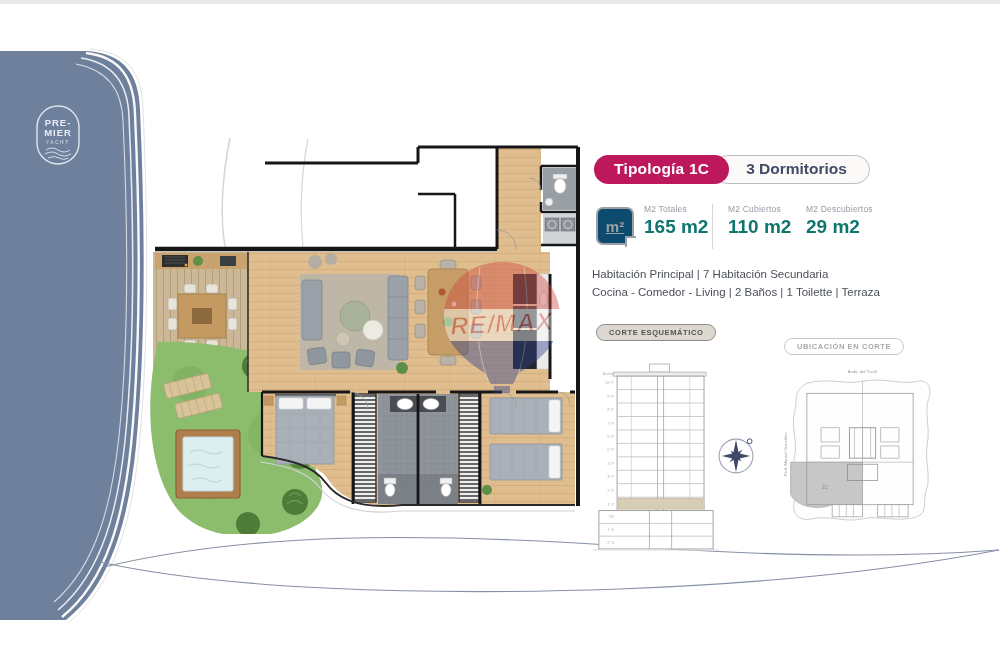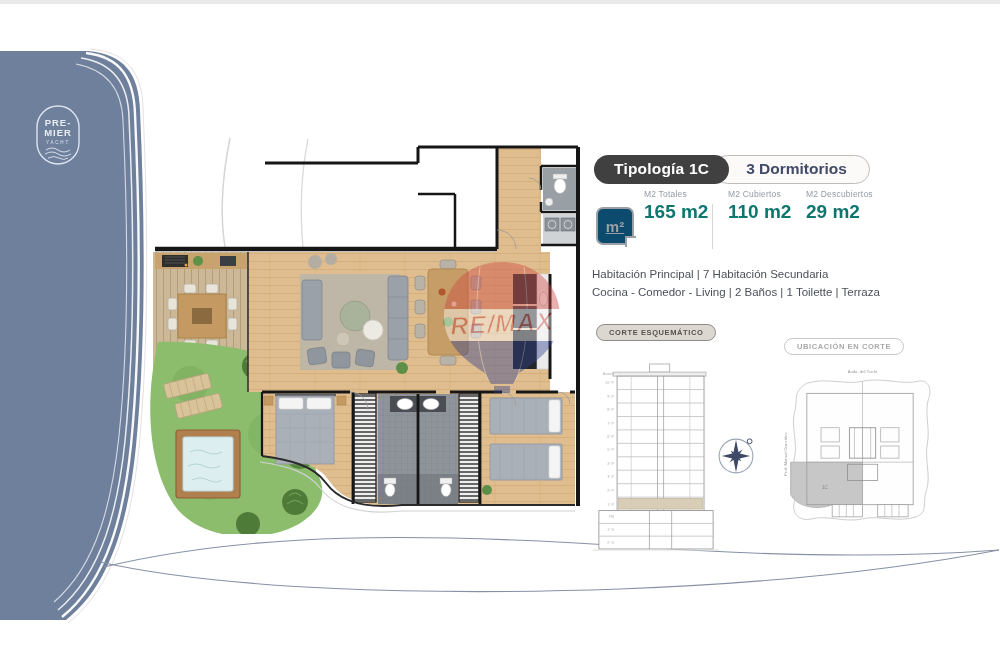--- a/index.html
+++ b/index.html
@@ -4,31 +4,31 @@
 <style>
   html,body{margin:0;padding:0;background:#e9e9e9;}
   .page{position:relative;width:1000px;height:667px;background:#ffffff;overflow:hidden;
         font-family:"Liberation Sans",sans-serif;margin:4px auto;}
   svg{display:block;}
   .abs{position:absolute;}
 
   
   .panel{position:absolute;left:592px;top:145px;width:380px;height:430px;}
   .pills{position:absolute;top:6px;left:2px;display:flex;align-items:center;}
-  .pill-dark{position:relative;z-index:2;background:#404040;color:#fff;font-size:15.5px;font-weight:bold;
+  .pill-dark{position:relative;z-index:2;background:#be185d;color:#fff;font-size:15.5px;font-weight:bold;
              padding:5px 20px 6px 20px;border-radius:16px;letter-spacing:.2px;}
   .pill-light{position:relative;z-index:1;margin-left:-16px;background:#fbfaf8;color:#414b68;
               font-size:15.5px;font-weight:bold;border:1.5px solid #bdbdbd;
               padding:4px 22px 5px 32px;border-radius:16px;}
   .m2icon{position:absolute;left:4px;top:58px;width:34px;height:34px;border:2px solid #9aa0a6;
           border-radius:7px;color:#9aa0a6;font-size:15px;font-weight:bold;
           display:flex;align-items:center;justify-content:center;background:#0c4a6e;text-decoration:underline;}
   .m2icon:after{content:"";position:absolute;right:-4px;bottom:-4px;width:9px;height:9px;
           background:#fff;border-left:2px solid #9aa0a6;border-top:2px solid #9aa0a6;}
-  .statcol{position:absolute;top:40px;}
+  .statcol{position:absolute;top:55px;}
   .statcol .lbl{font-size:8.5px;color:#949aa4;letter-spacing:.2px;margin-bottom:2px;}
   .statcol .val{font-size:19px;font-weight:bold;color:#0f766e;}
   .stat-div{position:absolute;left:120px;top:55px;width:1px;height:45px;background:#d7d7d7;}
   .desc{position:absolute;top:117px;left:0;font-size:11.5px;line-height:1.55;color:#4b5059;}
   .secpill{position:absolute;font-size:7.5px;font-weight:bold;letter-spacing:.6px;
            padding:3px 12px;border-radius:9px;white-space:nowrap;}
   .secpill.corte{top:175px;left:4px;background:#dcd8d1;border:1px solid #8f8c85;color:#56534c;}
   .secpill.ubic{top:189px;left:192px;background:#fff;border:1px solid #c6c6c6;color:#a9a9a9;}
 </style>
 </head>

